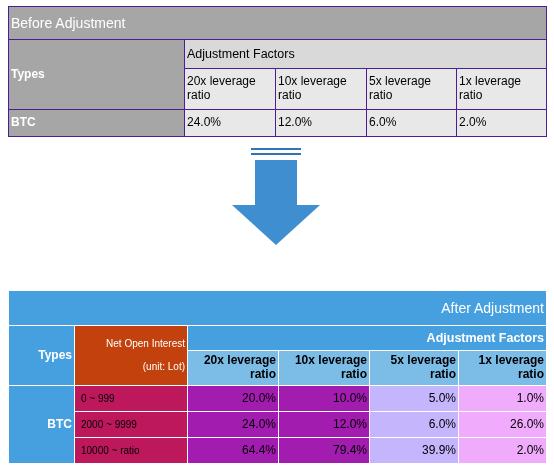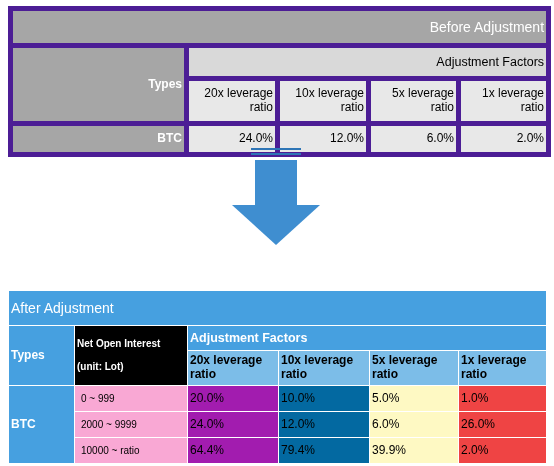--- a/index.html
+++ b/index.html
@@ -22,22 +22,22 @@
     left: 8px;
     top: 6px;
     width: 538px;
   }
   table.tbl {
     border-collapse: collapse;
     width: 100%;
     table-layout: fixed;
   }
   table.tbl td {
-    border: 5px solid #4c1d95;
-    text-align: right;
+    border: 1px solid #4c1d95;
+    text-align: left;
     vertical-align: middle;
     font-size: 12px;
     line-height: 1.15;
     padding: 3px 2px;
   }
 
   .before-title {
     background: #a6a6a6;
     color: #ffffff;
     font-size: 14px !important;
@@ -114,41 +114,41 @@
     top: 290px;
     width: 538px;
   }
   table.tbl2 {
     border-collapse: collapse;
     width: 100%;
     table-layout: fixed;
   }
   table.tbl2 td {
     border: 1px solid #ffffff;
-    text-align: left;
+    text-align: right;
     vertical-align: middle;
     font-size: 12px;
     line-height: 1.15;
     padding: 2px 2px;
   }
   .a-title {
     background: #46a0e0;
     color: #ffffff;
     font-size: 14px !important;
     height: 30px;
   }
   .a-hdr {
     background: #46a0e0;
     color: #ffffff;
     font-weight: bold;
   }
   .a-hdr-sm {
-    background: #000000;
-    color: #ffffff;
-    font-weight: bold;
+    background: #c2410c;
+    color: #ffffff;
+    font-weight: normal;
     font-size: 10px !important;
   }
   .a-factors {
     background: #46a0e0;
     color: #ffffff;
     font-weight: bold;
     font-size: 12.5px !important;
     height: 20px;
   }
   .a-lev {
@@ -156,31 +156,31 @@
     color: #000000;
     font-weight: bold;
     height: 30px;
   }
   .a-btc {
     background: #46a0e0;
     color: #ffffff;
     font-weight: bold;
   }
   .a-noi {
-    background: #f9a8d4;
+    background: #be185d;
     color: #000000;
     font-size: 10px !important;
     text-align: left !important;
     padding-left: 6px !important;
     height: 21px;
   }
   .c-20 { background: #a21caf; }
-  .c-10 { background: #0369a1; }
-  .c-5  { background: #fef9c3; }
-  .c-1  { background: #ef4444; margin-left: 32px; }
+  .c-10 { background: #a21caf; }
+  .c-5  { background: #c4b5fd; }
+  .c-1  { background: #f0abfc; margin-left: 32px; }
 </style>
 </head>
 <body>
 
 <div class="before-wrap">
   <table class="tbl">
     <colgroup>
       <col style="width:176px">
       <col style="width:91px">
       <col style="width:91px">

